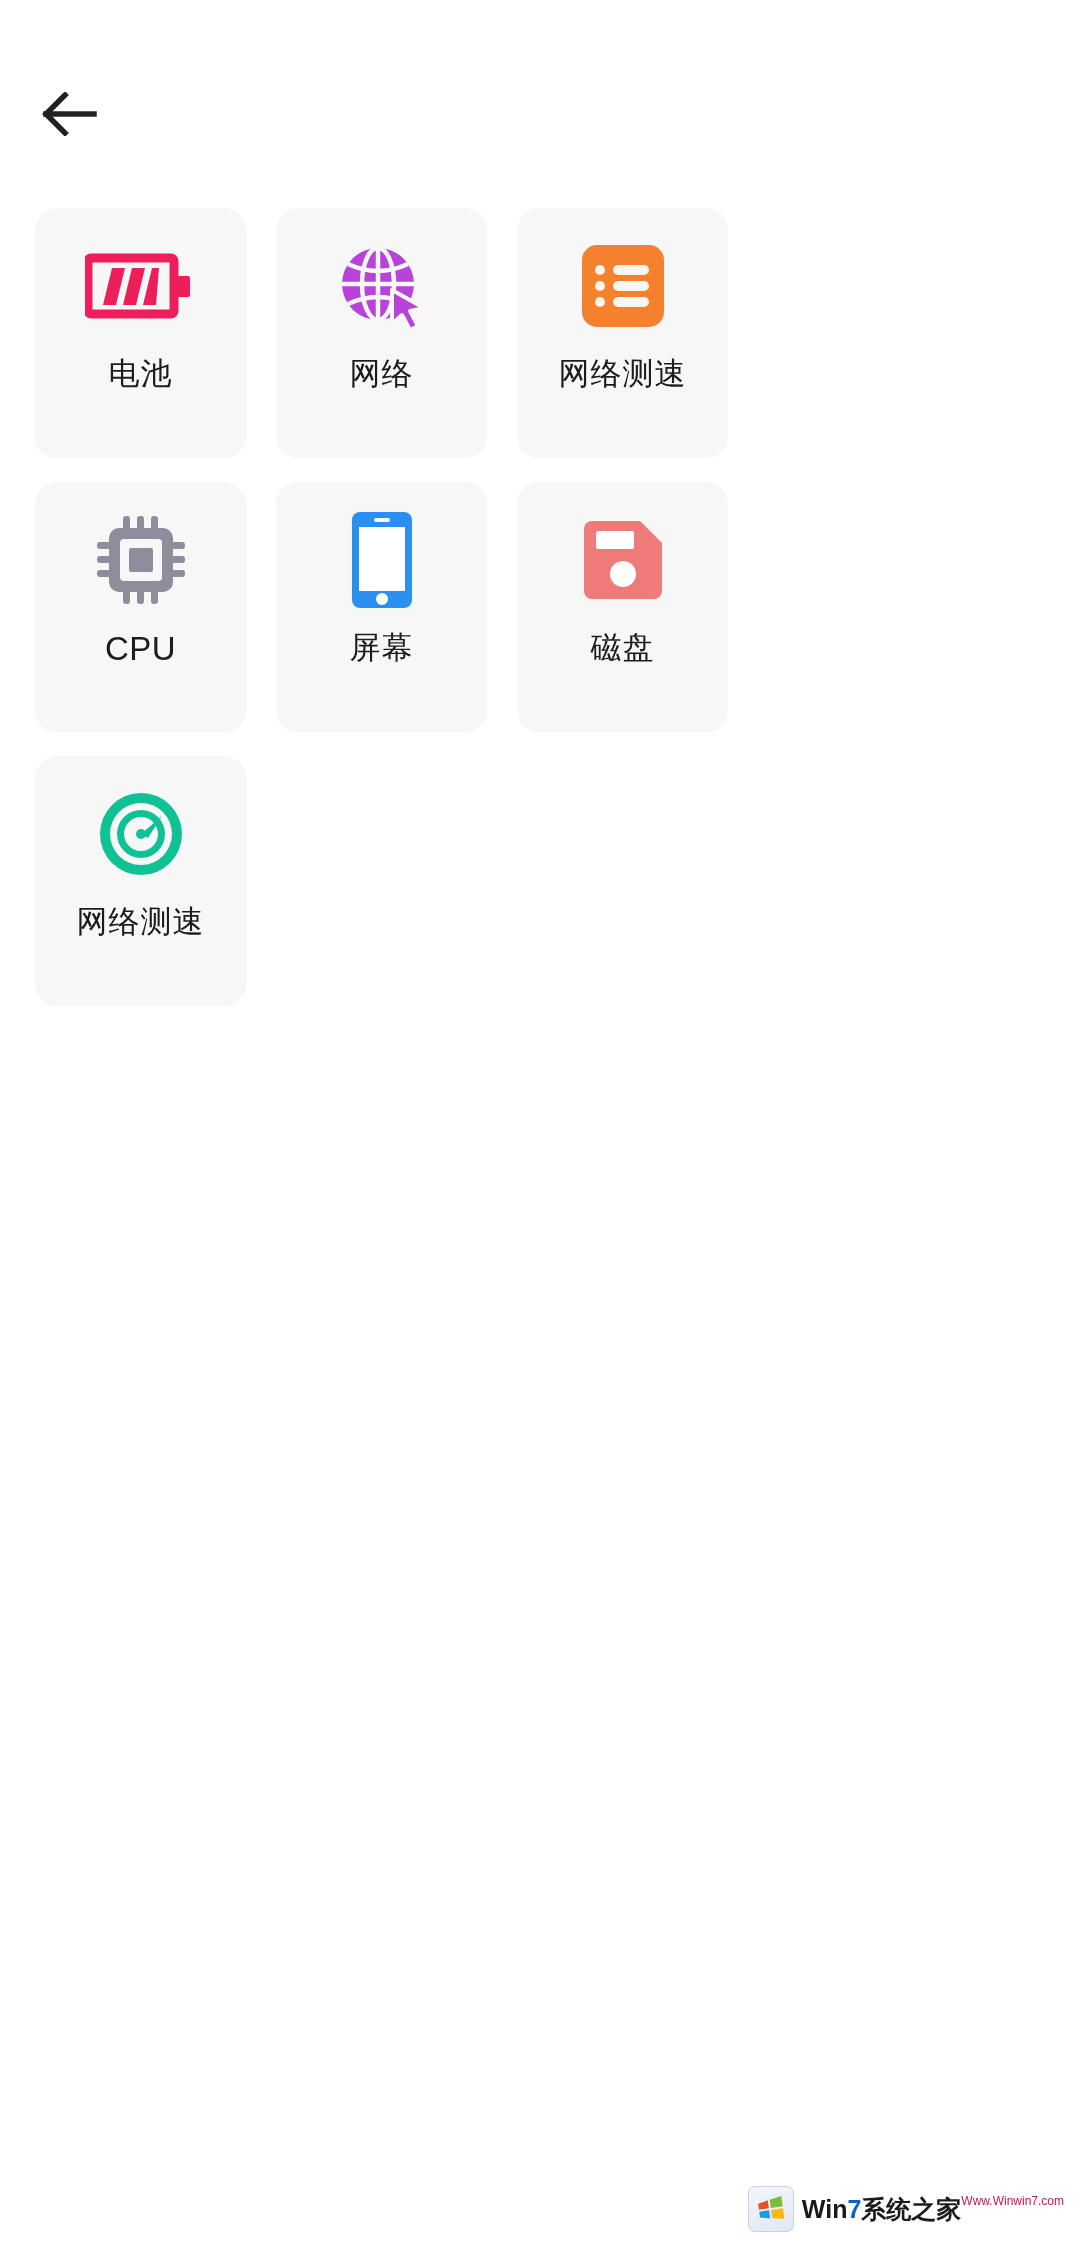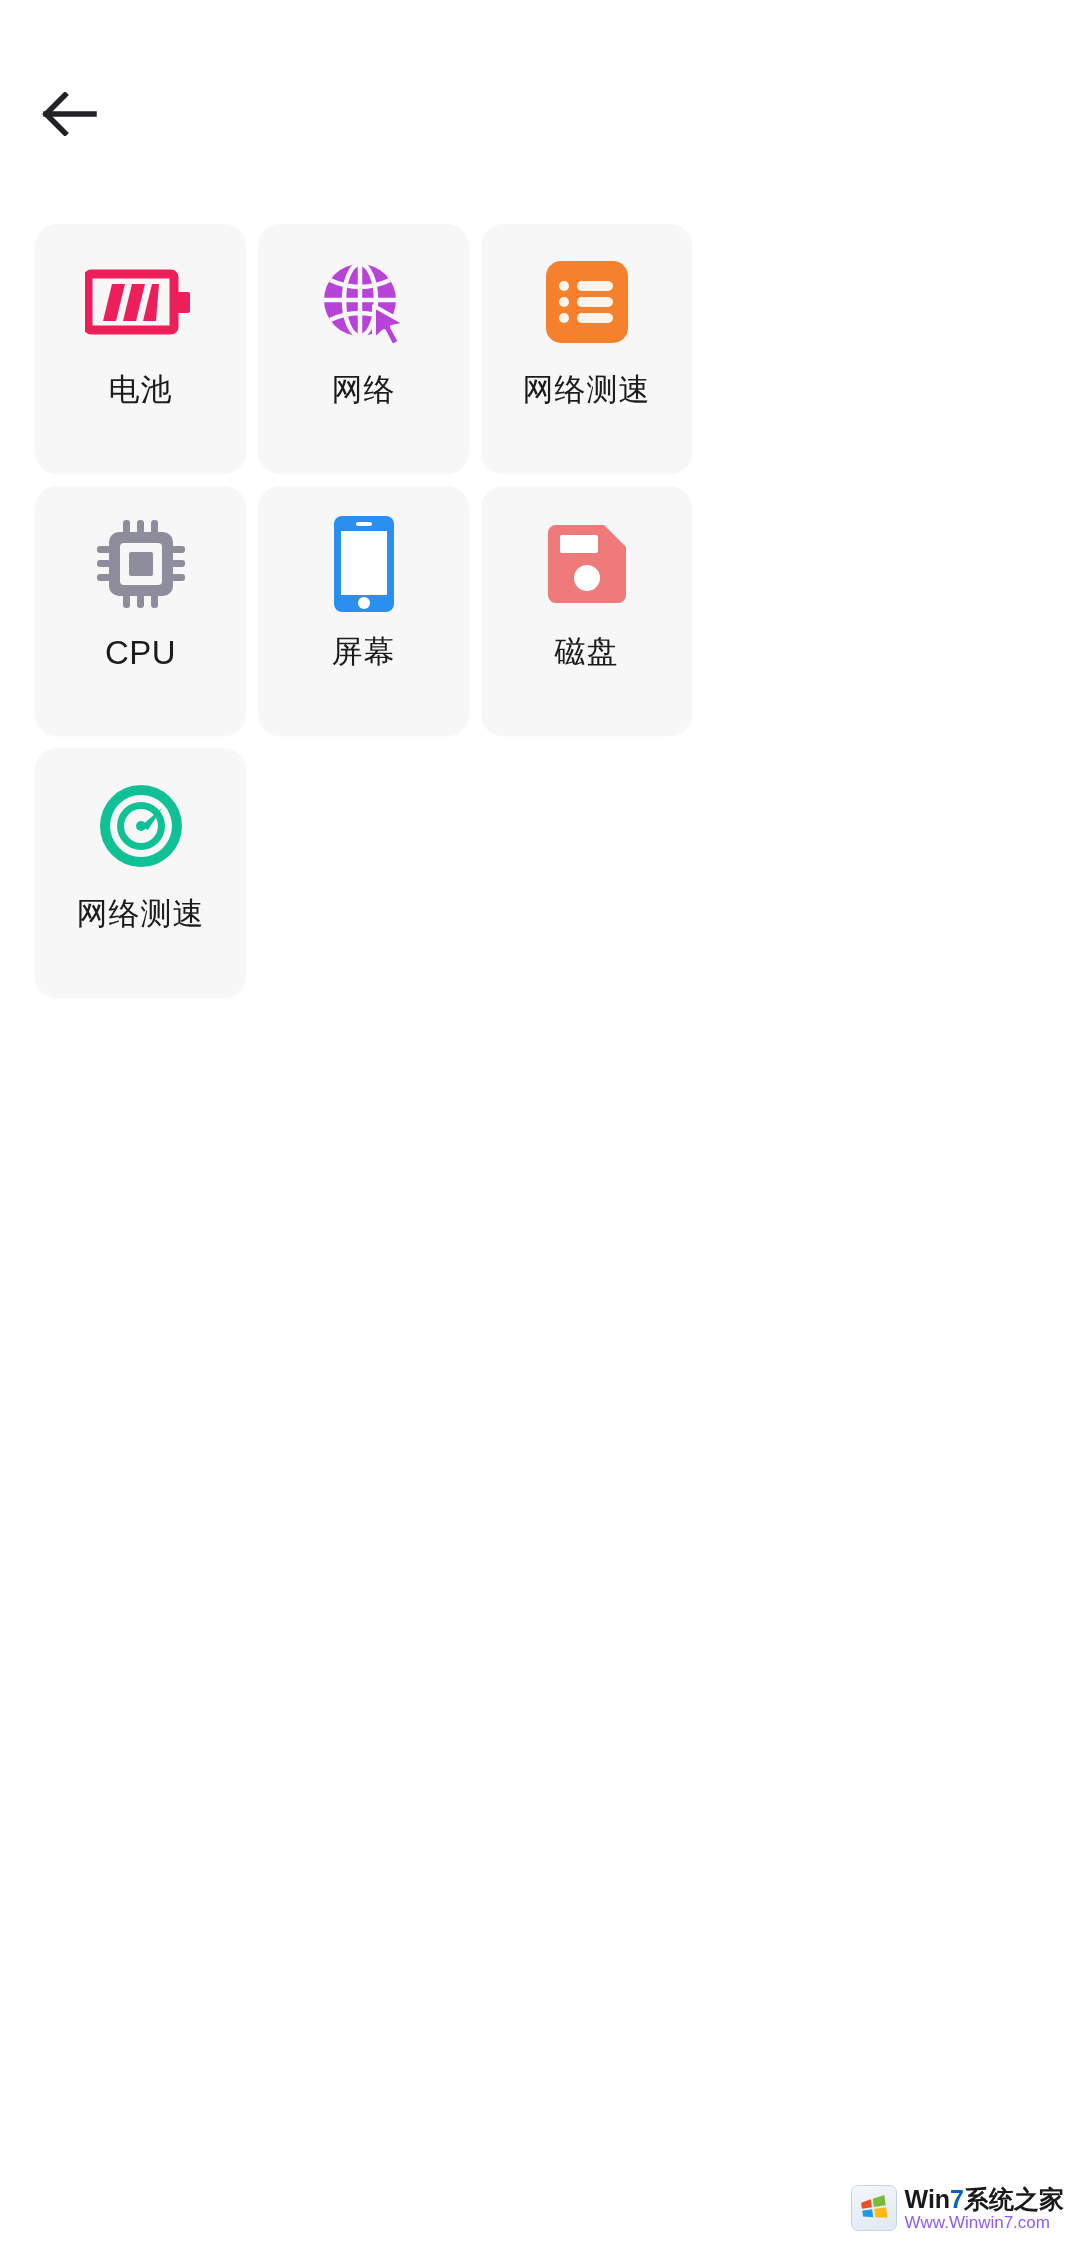--- a/index.html
+++ b/index.html
@@ -14,27 +14,26 @@
   
   .topbar{position:absolute;top:0;left:0;width:1080px;height:196px;}
   .back-btn{
     position:absolute;left:28px;top:72px;width:84px;height:84px;
     display:flex;align-items:center;justify-content:center;cursor:pointer;
   }
   .back-btn svg{display:block;}
 
   
   .grid{
-    position:absolute;left:35px;top:224px;
+    position:absolute;left:35px;top:208px;
     width:1010px;
     display:grid;
     grid-template-columns:repeat(3,211px);
     column-gap:30px;
     row-gap:24px;
-    gap:12px;
   }
   .card{
     width:211px;height:250px;
     background:#f7f7f8;
     border-radius:22px;
     display:flex;flex-direction:column;
     align-items:center;justify-content:flex-start;
     cursor:pointer;
     position:relative;
     box-shadow:0 1px 2px rgba(0,0,0,0.015);
@@ -61,29 +60,29 @@
     padding:4px 8px 4px 6px;border-radius:4px;
   }
   .wm-badge{
     width:46px;height:46px;margin-right:8px;flex:none;
     display:flex;align-items:center;justify-content:center;
     border-radius:7px;
     background:linear-gradient(160deg,#f4f7fb 0%,#dfe8f3 100%);
     border:1px solid #c6d3e2;
     box-sizing:border-box;
   }
-  .wm-text{display:flex;flex-direction:column;line-height:1.12;}
+  .wm-text{display:flex;flex-direction:row;line-height:1.12;}
   .wm-title{
     font-size:25px;font-weight:bold;color:#1a1a1a;
     font-family:"Liberation Sans","DejaVu Sans",sans-serif;
     letter-spacing:0px;white-space:nowrap;
   }
   .wm-title .wm-accent{color:#0a62c8;}
   .wm-sub{
-    font-size:17px;color:#8b5cf6;white-space:nowrap;
+    font-size:12px;color:#be185d;white-space:nowrap;
     font-family:"Liberation Sans","DejaVu Sans",sans-serif;
   }
 </style>
 </head>
 <body>
 
 <div class="topbar">
   <div class="back-btn">
     <span>
       <svg width="56" height="44" viewBox="0 0 56 44">

